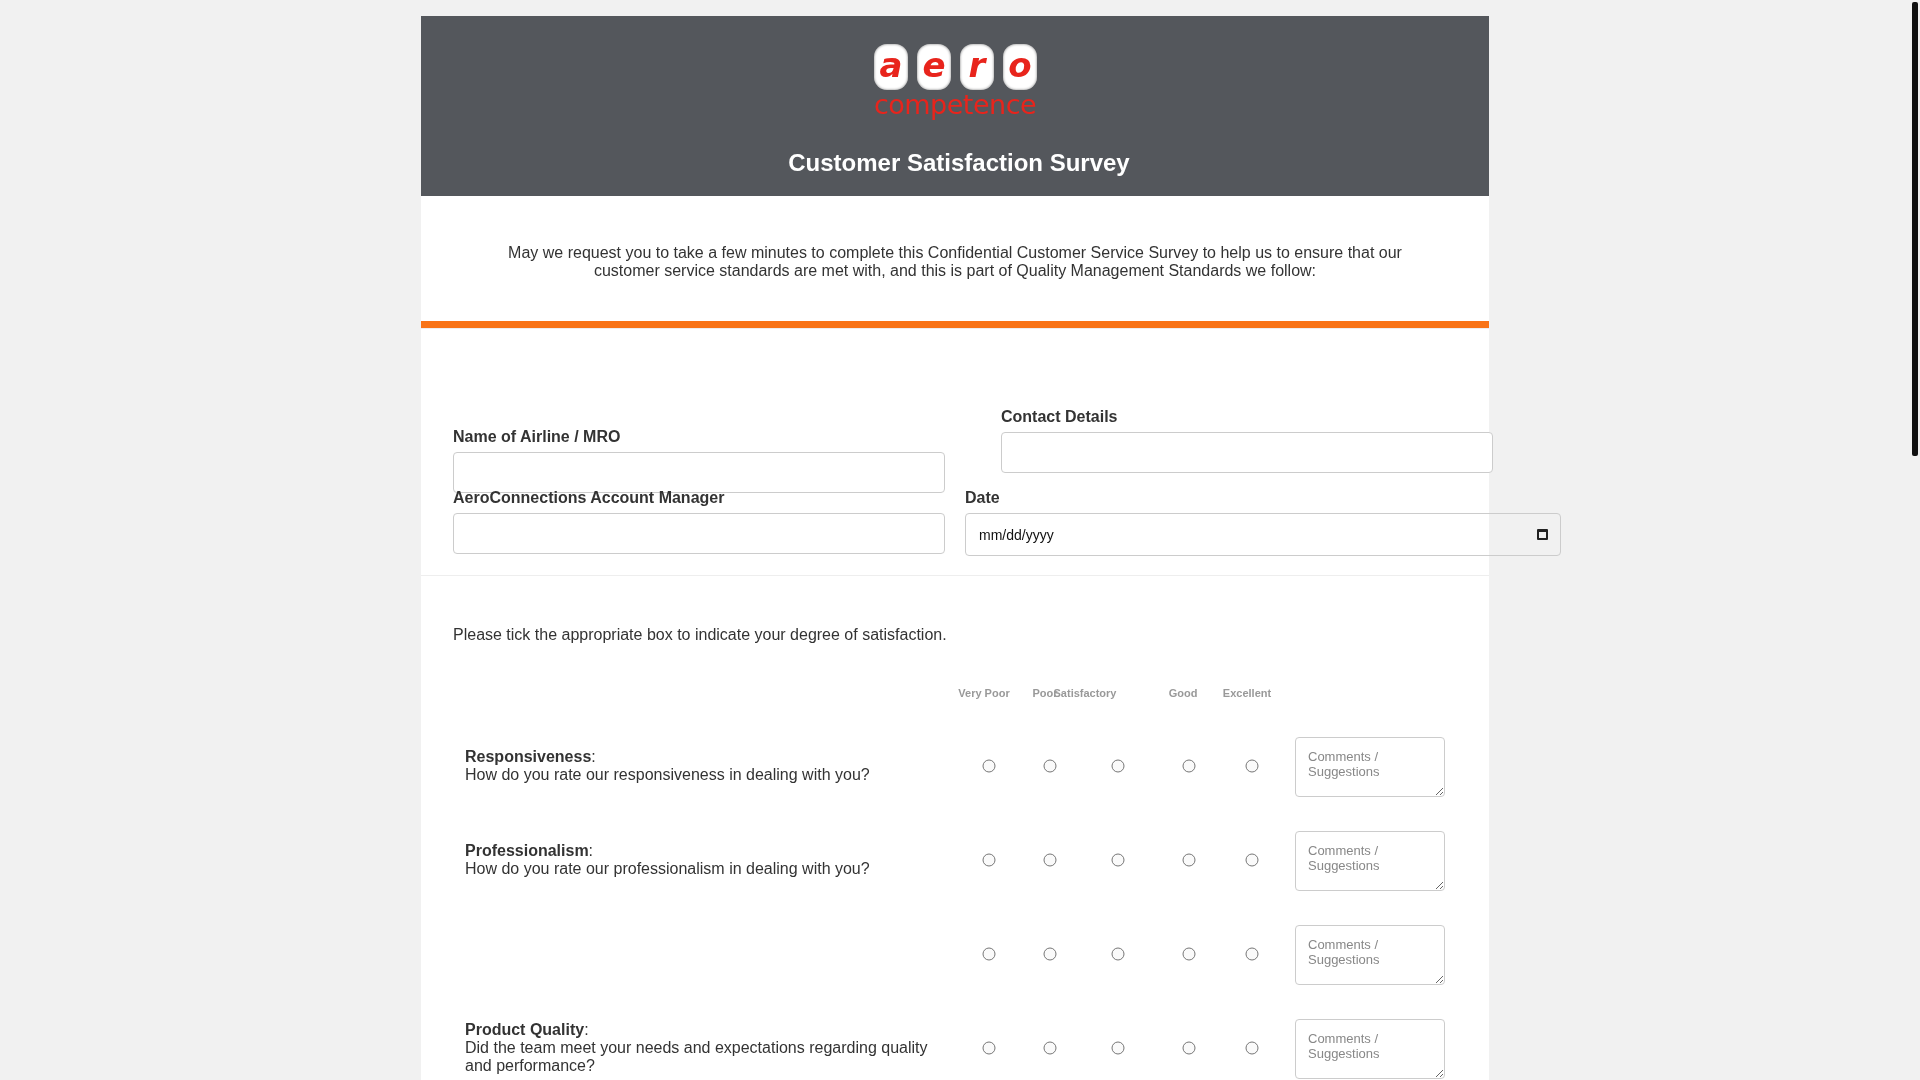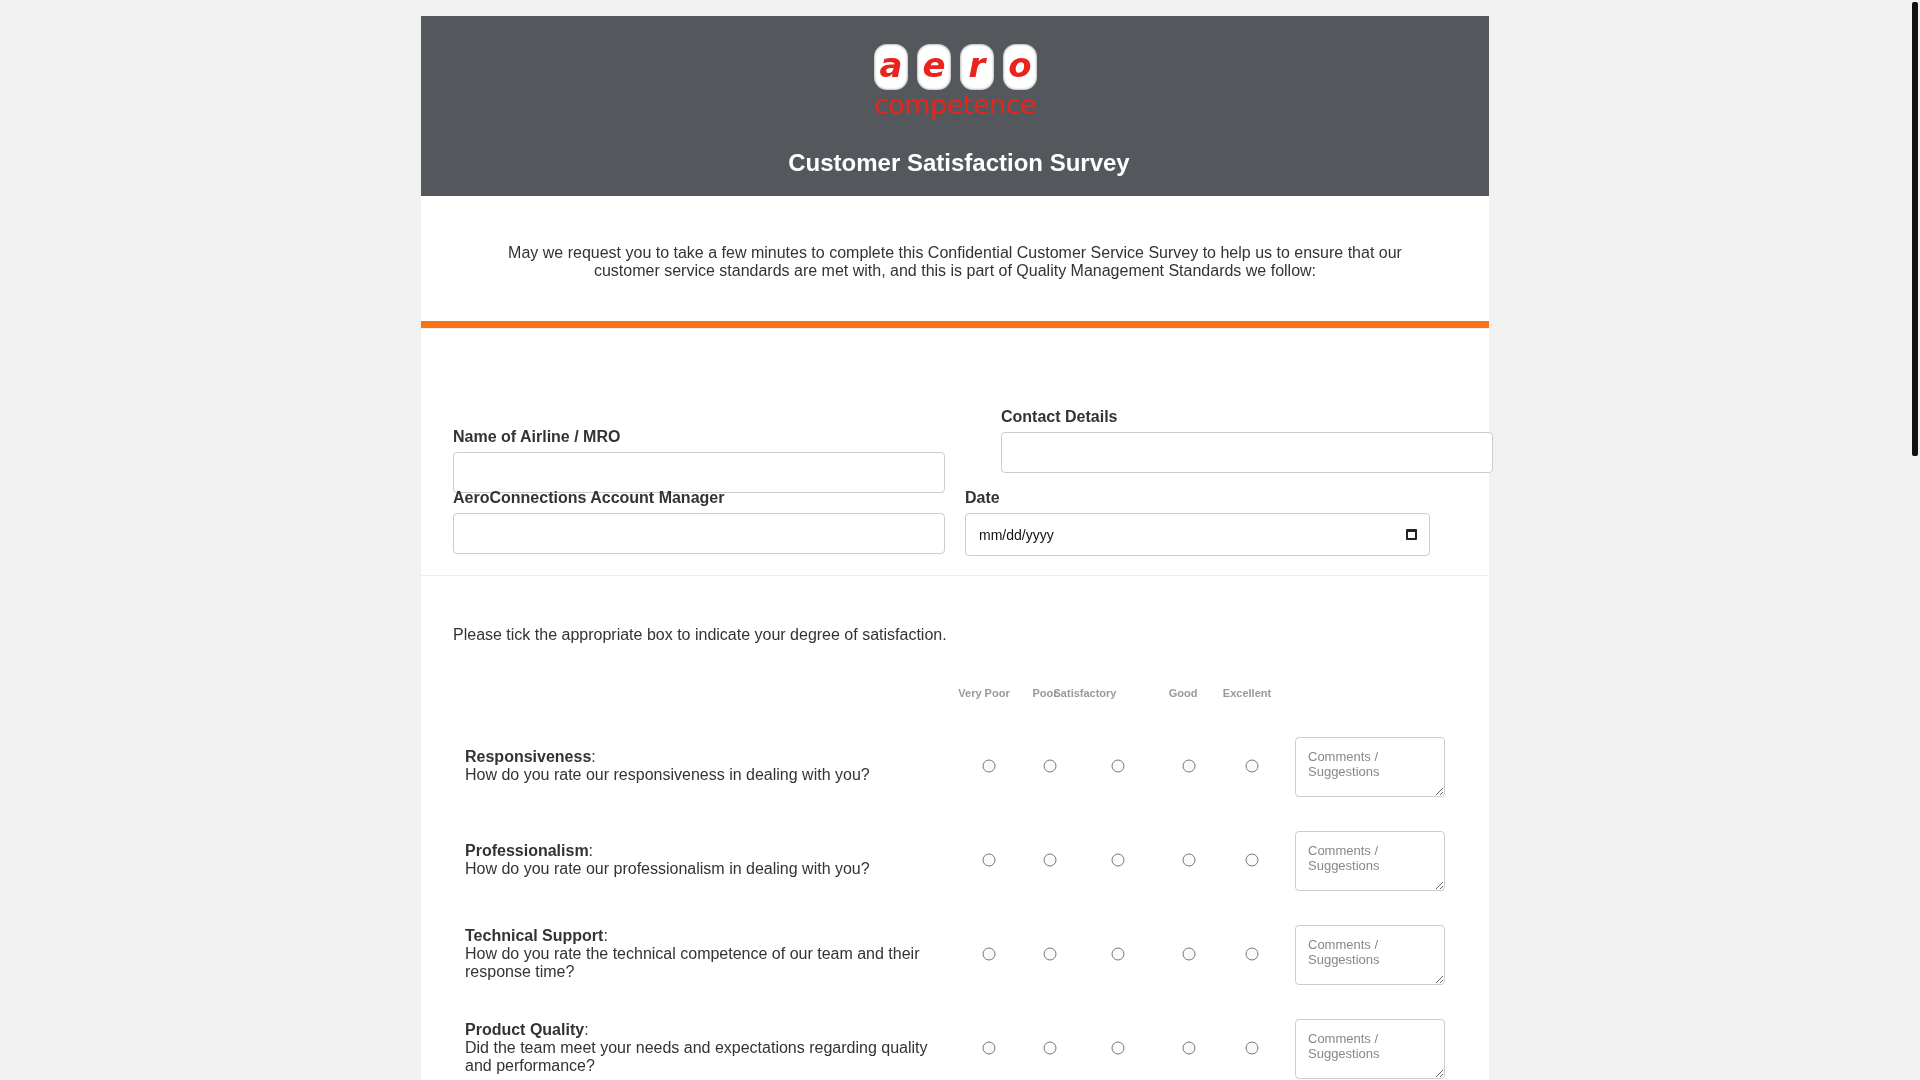--- a/index.html
+++ b/index.html
@@ -109,21 +109,21 @@
       background: #fff;
       font-family: "Liberation Sans", sans-serif;
       font-size: 14px;
       padding: 0 12px;
       color: #222;
     }
     .date-box {
       display: flex;
       align-items: center;
       justify-content: space-between;
-      width: 465px;
+      width: 596px;
       height: 43px;
       border: 1px solid #cccccc;
       border-radius: 4px;
       padding: 0 12px 0 13px;
       font-size: 14px;
       color: #111;
       gap: 36px;
     }
     .cal-icon {
       width: 11px; height: 11px;
@@ -272,24 +272,20 @@
     </div>
     <span class="radio" style="left:568px; top:45px;"></span>
     <span class="radio" style="left:629px; top:45px;"></span>
     <span class="radio" style="left:697px; top:45px;"></span>
     <span class="radio" style="left:768px; top:45px;"></span>
     <span class="radio" style="left:831px; top:45px;"></span>
     <textarea class="comments" style="top: 16px;" placeholder="Comments / Suggestions"></textarea>
   </div>
 
   <div class="row" style="top:893px;">
-    <div class="q" style="top:18px;">
-      <b>Technical Support</b><span>:</span><br>
-      <span>How do you rate the technical competence of our team and their response time?</span>
-    </div>
     <span class="radio" style="left:568px; top:45px;"></span>
     <span class="radio" style="left:629px; top:45px;"></span>
     <span class="radio" style="left:697px; top:45px;"></span>
     <span class="radio" style="left:768px; top:45px;"></span>
     <span class="radio" style="left:831px; top:45px;"></span>
     <textarea class="comments" style="top: 16px;" placeholder="Comments / Suggestions"></textarea>
   </div>
 
   <div class="row" style="top:987px;">
     <div class="q" style="top:18px;">

